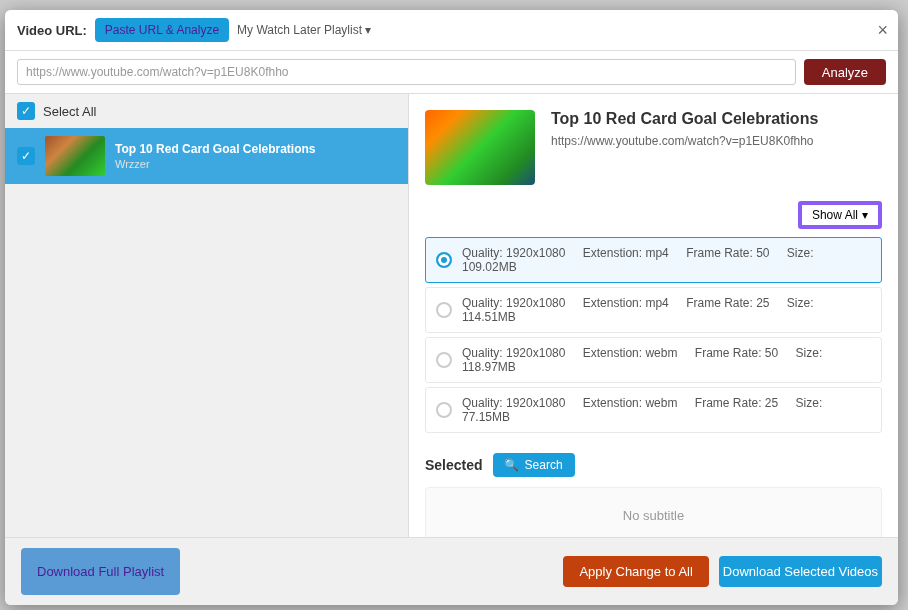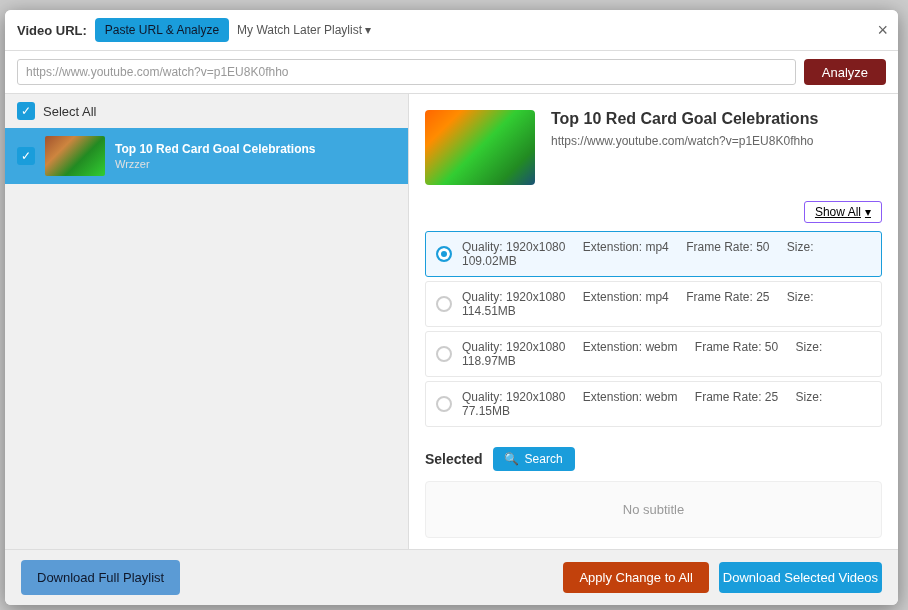--- a/index.html
+++ b/index.html
@@ -33,21 +33,21 @@
       border-bottom: 1px solid #ddd;
       position: relative;
     }
     .title-bar-label {
       font-size: 13px;
       font-weight: bold;
       color: #333;
     }
     .paste-btn {
       background: #1a9ddb;
-      color: #0f172a;
+      color: #4c1d95;
       border: none;
       border-radius: 4px;
       padding: 5px 10px;
       font-size: 12px;
       cursor: pointer;
       display: flex;
       align-items: center;
       gap: 4px;
     }
     .watch-later-link {
@@ -213,31 +213,30 @@
       font-weight: bold;
       color: #333;
     }
     .video-url-text {
       font-size: 12px;
       color: #666;
     }
     .show-all-btn {
       align-self: flex-end;
       background: white;
-      border: 1px solid #8b5cf6;
+      border: 4px solid #8b5cf6;
       border-radius: 3px;
       padding: 3px 10px;
       font-size: 12px;
       cursor: pointer;
       display: flex;
       align-items: center;
       gap: 4px;
       margin-bottom: 8px;
       margin-left: auto;
-      text-decoration: underline;
     }
     .quality-row {
       display: flex;
       align-items: center;
       padding: 8px 10px;
       border: 1px solid #e8e8e8;
       margin-bottom: 4px;
       border-radius: 3px;
       gap: 10px;
       background: #fff;
@@ -305,24 +304,24 @@
     .footer {
       display: flex;
       align-items: center;
       padding: 10px 16px;
       background: #f0f0f0;
       border-top: 1px solid #ddd;
       gap: 10px;
     }
     .download-full-btn {
       background: #5b9bd5;
-      color: #0f172a;
-      border: none;
-      border-radius: 4px;
-      padding: 10px 16px;
+      color: #4c1d95;
+      border: none;
+      border-radius: 4px;
+      padding: 16px 16px;
       font-size: 13px;
       cursor: pointer;
     }
     .spacer { flex: 1; }
     .apply-change-btn {
       background: #c2410c;
       color: white;
       border: none;
       border-radius: 4px;
       padding: 8px 16px;

